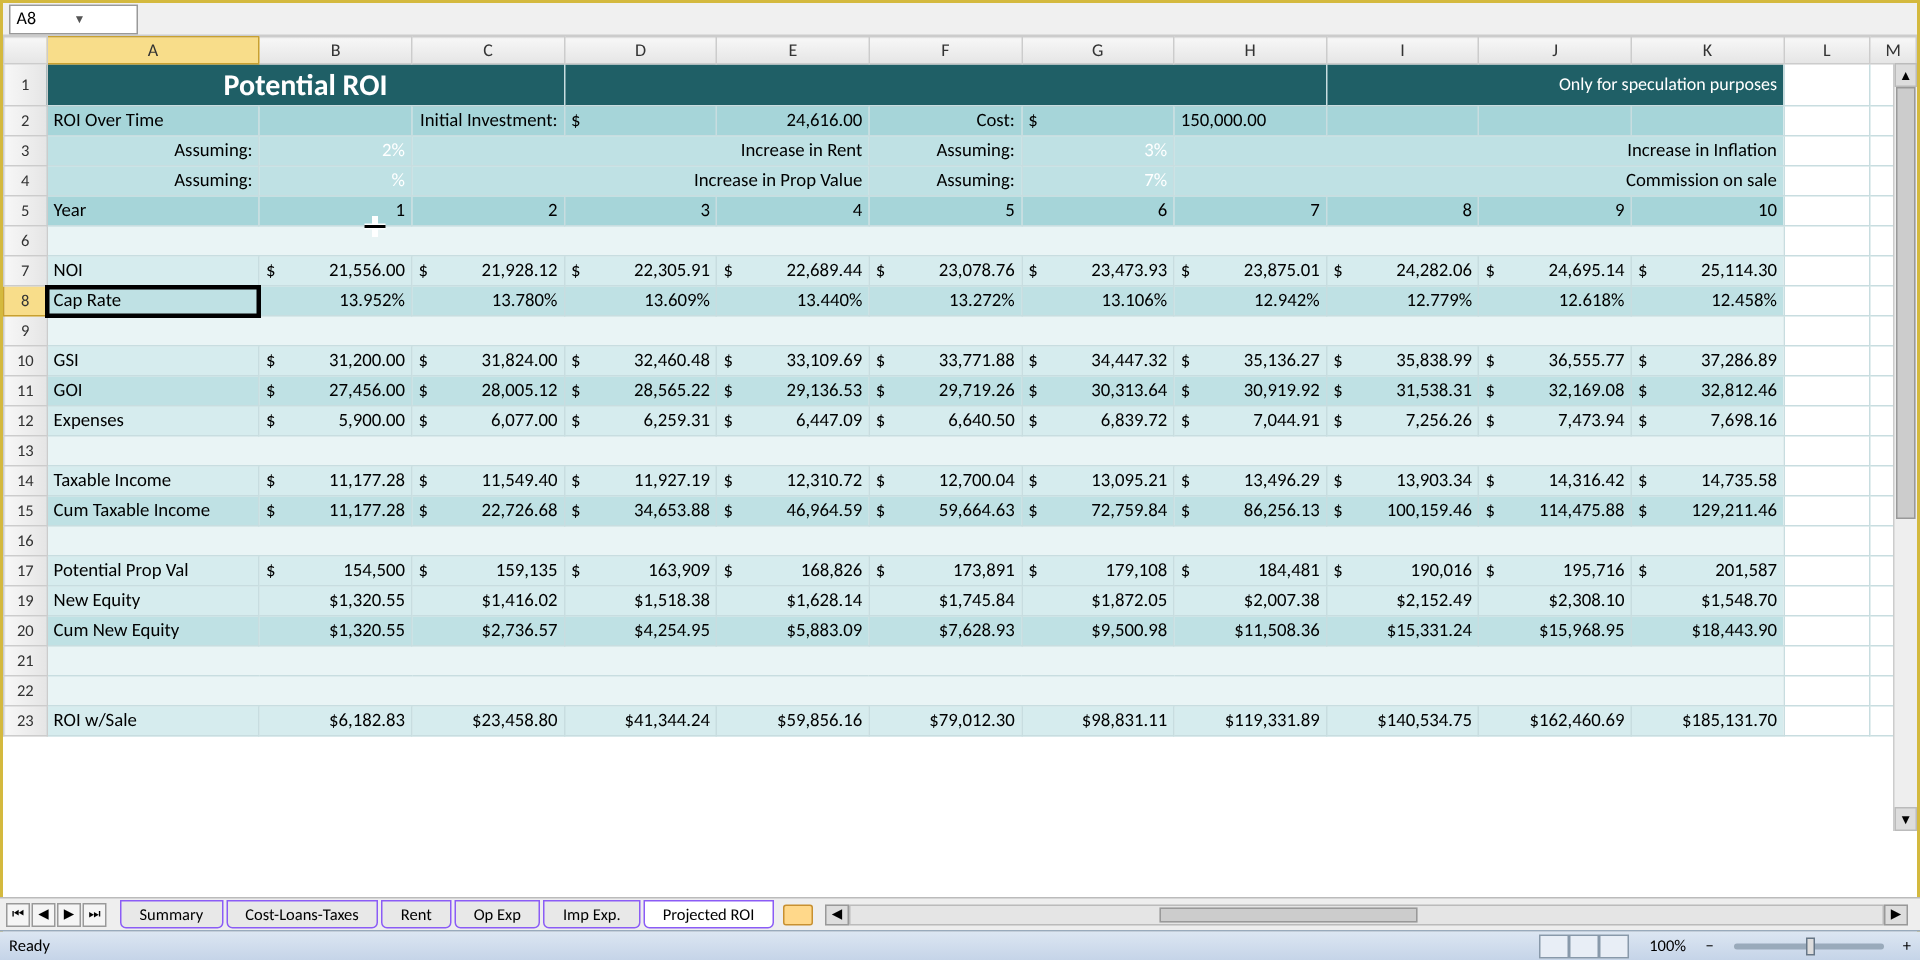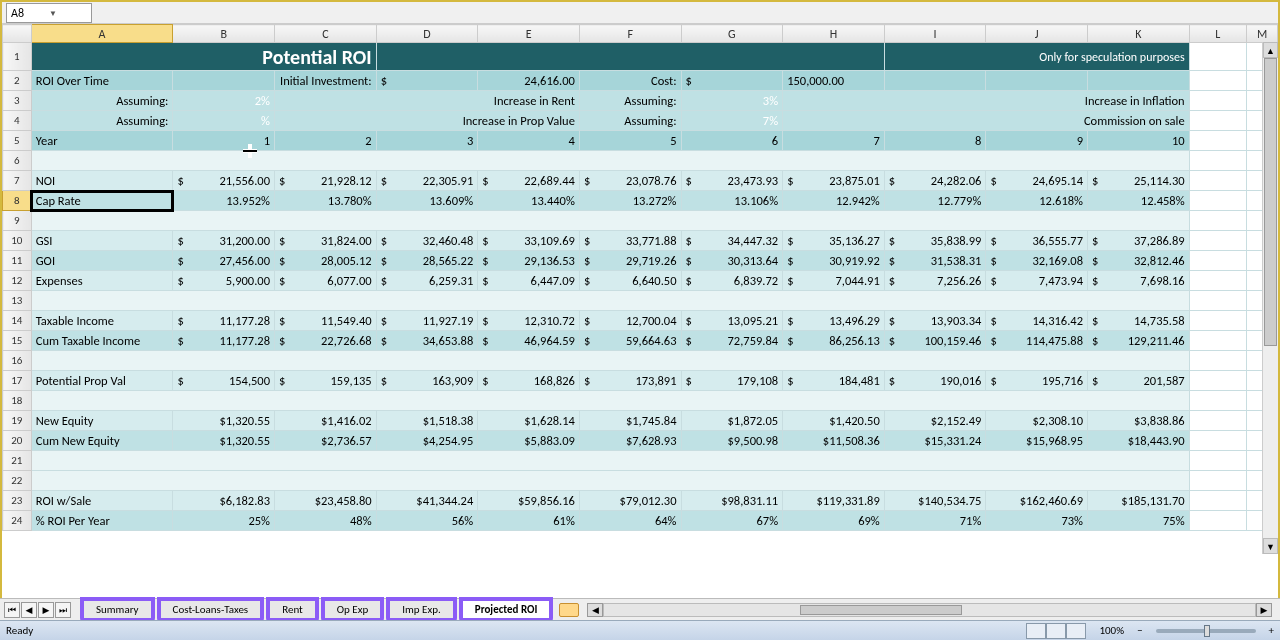--- a/index.html
+++ b/index.html
@@ -49,22 +49,22 @@
 .cursor-cross::before { left: 6px; top: 0; width: 2px; height: 14px; }
 .cursor-cross::after { top: 6px; left: 0; height: 2px; width: 14px; }
 .cursor-cross .cv, .cursor-cross .ch { position: absolute; background: #fff; }
 .cursor-cross .cv { left: 5px; top: 0; width: 4px; height: 14px; }
 .cursor-cross .ch { top: 5px; left: 0; height: 4px; width: 14px; }
 
 .tabs-bar { position: absolute; bottom: 20px; left: 0; right: 0; height: 22px; background: #eee; border-top: 1px solid #bbb; display: flex; align-items: center; font-size: 11px; }
 .tab-nav { display: flex; margin-left: 4px; }
 .tab-nav span { width: 16px; height: 16px; border: 1px solid #999; background: #f5f5f5; display: flex; align-items: center; justify-content: center; font-size: 9px; margin-right: 1px; }
 .sheet-tabs { display: flex; margin-left: 8px; }
-.sheet-tab { padding: 2px 12px; background: #e8e8e8; border: 4px solid #8b5cf6; margin-right: 2px; border-top-left-radius: 0; border-bottom-left-radius: 4px; border-bottom-right-radius: 4px; }
-.sheet-tab.active { background: #fff; font-weight: bold; }
+.sheet-tab { padding: 2px 12px; background: #e8e8e8; border: 1px solid #8b5cf6; margin-right: 2px; border-top-left-radius: 0; border-bottom-left-radius: 4px; border-bottom-right-radius: 4px; }
+.sheet-tab.active { background: #fff; font-weight: normal; }
 .new-tab { width: 20px; height: 14px; background: #ffd88a; border: 1px solid #c89030; margin-left: 4px; border-radius: 2px; }
 .hscroll { flex: 1; margin: 0 8px; display: flex; align-items: center; }
 .hscroll .track { flex: 1; height: 14px; background: #e5e5e5; border: 1px solid #bbb; position: relative; }
 .hscroll .thumb { position: absolute; left: 30%; width: 25%; top: 1px; bottom: 1px; background: #ccc; border: 1px solid #999; }
 .hscroll .arr { width: 16px; height: 14px; background: #ddd; border: 1px solid #999; display: flex; align-items: center; justify-content: center; font-size: 9px; }
 
 .status-bar { position: absolute; bottom: 0; left: 0; right: 0; height: 20px; background: linear-gradient(#dce6f2,#c5d4e8); border-top: 1px solid #9ab; display: flex; align-items: center; font-size: 11px; padding: 0 6px; justify-content: space-between; }
 .status-right { display: flex; align-items: center; gap: 13px; }
 .view-btns { display: flex; }
 .view-btns span { width: 20px; height: 16px; border: 1px solid #89a; background: #e8eef6; }
@@ -118,21 +118,21 @@
           <td>H</td>
           <td>I</td>
           <td>J</td>
           <td>K</td>
           <td>L</td>
           <td>M</td>
         </tr>
 
 <tr class="title-row">
           <td class="row-hdr">1</td>
-<td class="cell" colspan="3" style="text-align:right">Potential ROI</td>
+<td class="cell" colspan="3" style="text-align:center">Potential ROI</td>
 <td class="cell" colspan="5"></td>
 <td class="cell sub" colspan="3">Only for speculation purposes</td>
 <td class="cell" style="background:#fff"></td>
           <td class="cell" style="background:#fff"></td>
         </tr>
 
 <tr class="hdr2">
           <td class="row-hdr">2</td>
 <td class="cell lbl">ROI Over Time</td>
 <td class="cell"></td>
@@ -336,39 +336,33 @@
           <td class="cell num"><span style="float:left">$</span>168,826</td>
           <td class="cell num"><span style="float:left">$</span>173,891</td>
           <td class="cell num"><span style="float:left">$</span>179,108</td>
           <td class="cell num"><span style="float:left">$</span>184,481</td>
           <td class="cell num"><span style="float:left">$</span>190,016</td>
           <td class="cell num"><span style="float:left">$</span>195,716</td>
           <td class="cell num"><span style="float:left">$</span>201,587</td>
           <td class="cell" style="background:#fff"></td>
           <td class="cell" style="background:#fff"></td>
         </tr>
-<tr class="blank">
-          <td class="row-hdr">18</td>
-          <td class="cell" colspan="11"></td>
-          <td class="cell" style="background:#fff"></td>
-          <td class="cell" style="background:#fff"></td>
-        </tr>
 <tr class="d1" id="r-neq">
           <td class="row-hdr">19</td>
           <td class="cell lbl">New Equity</td>
           <td class="cell num">$1,320.55</td>
           <td class="cell num">$1,416.02</td>
           <td class="cell num">$1,518.38</td>
           <td class="cell num">$1,628.14</td>
           <td class="cell num">$1,745.84</td>
           <td class="cell num">$1,872.05</td>
-          <td class="cell num">$1,420.50</td>
+          <td class="cell num">$2,007.38</td>
           <td class="cell num">$2,152.49</td>
           <td class="cell num">$2,308.10</td>
-          <td class="cell num">$3,838.86</td>
+          <td class="cell num">$1,548.70</td>
           <td class="cell" style="background:#fff"></td>
           <td class="cell" style="background:#fff"></td>
         </tr>
 <tr class="d2" id="r-cneq">
           <td class="row-hdr">20</td>
           <td class="cell lbl">Cum New Equity</td>
           <td class="cell num">$1,320.55</td>
           <td class="cell num">$2,736.57</td>
           <td class="cell num">$4,254.95</td>
           <td class="cell num">$5,883.09</td>
@@ -399,36 +393,20 @@
           <td class="cell num">$6,182.83</td>
           <td class="cell num">$23,458.80</td>
           <td class="cell num">$41,344.24</td>
           <td class="cell num">$59,856.16</td>
           <td class="cell num">$79,012.30</td>
           <td class="cell num">$98,831.11</td>
           <td class="cell num">$119,331.89</td>
           <td class="cell num">$140,534.75</td>
           <td class="cell num">$162,460.69</td>
           <td class="cell num">$185,131.70</td>
-          <td class="cell" style="background:#fff"></td>
-          <td class="cell" style="background:#fff"></td>
-        </tr>
-<tr class="d2" id="r-roiy">
-          <td class="row-hdr">24</td>
-          <td class="cell lbl">% ROI Per Year</td>
-          <td class="cell num">25%</td>
-          <td class="cell num">48%</td>
-          <td class="cell num">56%</td>
-          <td class="cell num">61%</td>
-          <td class="cell num">64%</td>
-          <td class="cell num">67%</td>
-          <td class="cell num">69%</td>
-          <td class="cell num">71%</td>
-          <td class="cell num">73%</td>
-          <td class="cell num">75%</td>
           <td class="cell" style="background:#fff"></td>
           <td class="cell" style="background:#fff"></td>
         </tr>
 
 </tbody>
     </table>
 
 <div class="cursor-cross">
       <div class="cv"></div>
       <div class="ch"></div>

